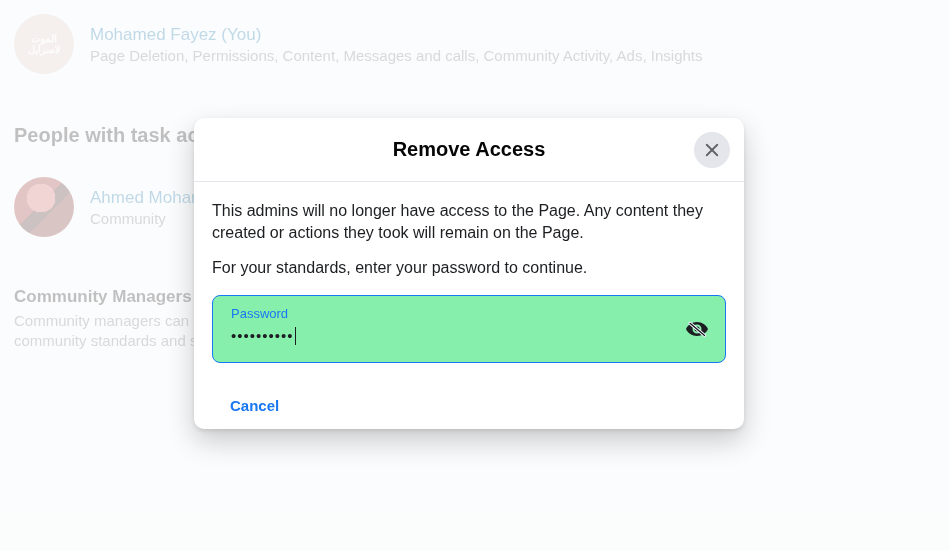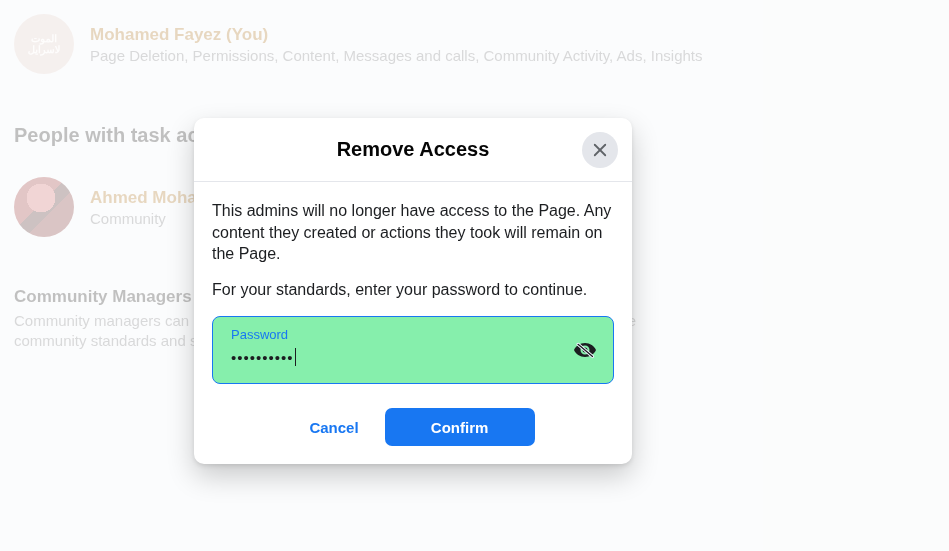--- a/index.html
+++ b/index.html
@@ -9,32 +9,32 @@
   .bg { padding: 14px; }
   .user-row { display: flex; align-items: center; gap: 16px; margin-bottom: 50px; }
   .avatar { width: 60px; height: 60px; border-radius: 50%; background: #d7c2bb; flex-shrink: 0; display: flex; align-items: center; justify-content: center; }
   .avatar-sm { width: 60px; height: 60px; border-radius: 50%; overflow: hidden; flex-shrink: 0; }
   .avatar-sm-inner {
     width: 100%; height: 100%;
     background: radial-gradient(circle at 45% 35%, #c85a5a 0 28%, transparent 28%),
                 linear-gradient(135deg, #8b1d1d 0 45%, #3a0d0d 45% 60%, #6e1818 60% 100%);
   }
   .avatar-txt { color: #fff; font-size: 10px; font-weight: 700; text-align: center; opacity: .85; }
-  .user-name { font-size: 17px; color: #a16207; font-weight: 700; margin-bottom: 2px; }
+  .user-name { font-size: 17px; color: #0369a1; font-weight: 400; margin-bottom: 2px; }
   .user-sub { font-size: 15px; color: #65676b; }
   .section-title { font-size: 20px; font-weight: 700; color: #050505; margin-bottom: 30px; }
   .desc { font-size: 15px; color: #65676b; line-height: 1.35; max-width: 640px; }
   .sect2-title { font-size: 17px; font-weight: 600; color: #050505; margin-bottom: 4px; margin-top: 40px; }
 
   
   .scrim { position: absolute; inset: 0; background: rgba(255,255,255,0.75); }
 
   
   .modal {
-    position: absolute; left: 194px; top: 118px; width: 438px;
+    position: absolute; left: 194px; top: 118px; width: 550px;
     background: #fff; border-radius: 10px;
     box-shadow: 0 12px 28px rgba(0,0,0,.2), 0 2px 4px rgba(0,0,0,.1);
     overflow: hidden;
   }
   .modal-header {
     position: relative; height: 64px; display: flex; align-items: center; justify-content: center;
     border-bottom: 1px solid #e4e6eb;
   }
   .modal-title { font-size: 20px; font-weight: 700; color: #050505; }
   .close-btn {
@@ -56,21 +56,21 @@
     animation: blink 1s step-end infinite;
   }
   @keyframes blink { 50% { opacity: 0; } }
   .eye {
     position: absolute; right: 16px; top: 50%; transform: translateY(-50%);
     cursor: pointer;
   }
   .eye svg { width: 24px; height: 24px; display: block; }
 
   .modal-footer {
-    display: flex; justify-content: center; gap: 8px; padding: 14px 18px 18px 18px;
+    display: flex; justify-content: space-between; gap: 8px; padding: 14px 18px 4px 18px;
   }
   .btn { height: 38px; padding: 0 22px; border-radius: 7px; font-size: 15px; font-weight: 600; display: flex; align-items: center; cursor: pointer; }
   .btn-cancel { color: #1877f2; background: transparent; padding: 0 18px; }
   .btn-confirm { background: #1877f2; color: #fff; width: 150px; justify-content: center; }
 </style>
 </head>
 <body>
 
 <div class="page">
   <div class="bg">
@@ -127,18 +127,15 @@
             <path d="M12 5c-5 0-9.27 3.11-11 7 1.73 3.89 6 7 11 7s9.27-3.11 11-7c-1.73-3.89-6-7-11-7zm0 11.5A4.5 4.5 0 1 1 16.5 12 4.51 4.51 0 0 1 12 16.5zm0-7A2.5 2.5 0 1 0 14.5 12 2.5 2.5 0 0 0 12 9.5z"></path>
             <rect x="2" y="11" width="21" height="2.3" rx="1" transform="rotate(40 12 12)" fill="#1c1e21" stroke="#f0f6ff" stroke-width="1"></rect>
           </svg>
         </div>
       </div>
     </div>
     <div class="modal-footer">
       <div class="btn btn-cancel">
           <span>Cancel</span>
         </div>
-      <div class="btn btn-confirm">
-          <span>Confirm</span>
-        </div>
     </div>
   </div>
 </div>
 
 </body></html>

